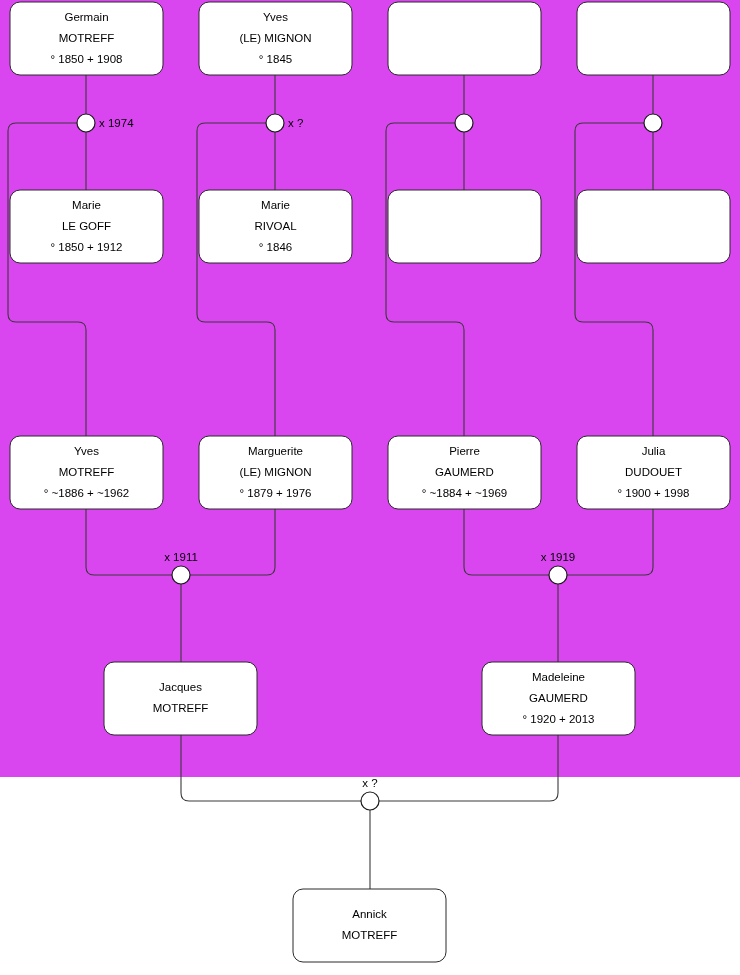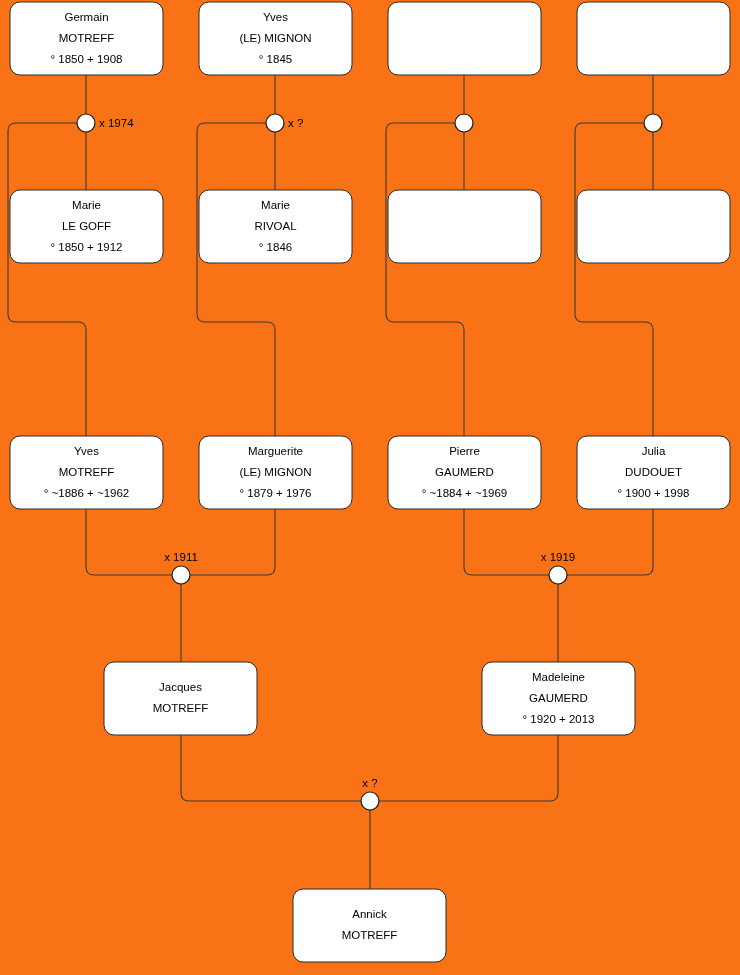--- a/index.html
+++ b/index.html
@@ -10,22 +10,22 @@
   }
   body {
     font-family: "Liberation Sans", sans-serif;
     width: 740px;
     height: 975px;
     overflow: hidden;
   }
   #chart-root {
     position: relative;
     width: 740px;
-    height: 975px;
-    background: #f97316;
+    height: 777px;
+    background: #d946ef;
   }
   svg.tree-canvas {
     position: absolute;
     top: 0;
     left: 0;
     width: 740px;
     height: 975px;
     display: block;
   }
   .node-box {

